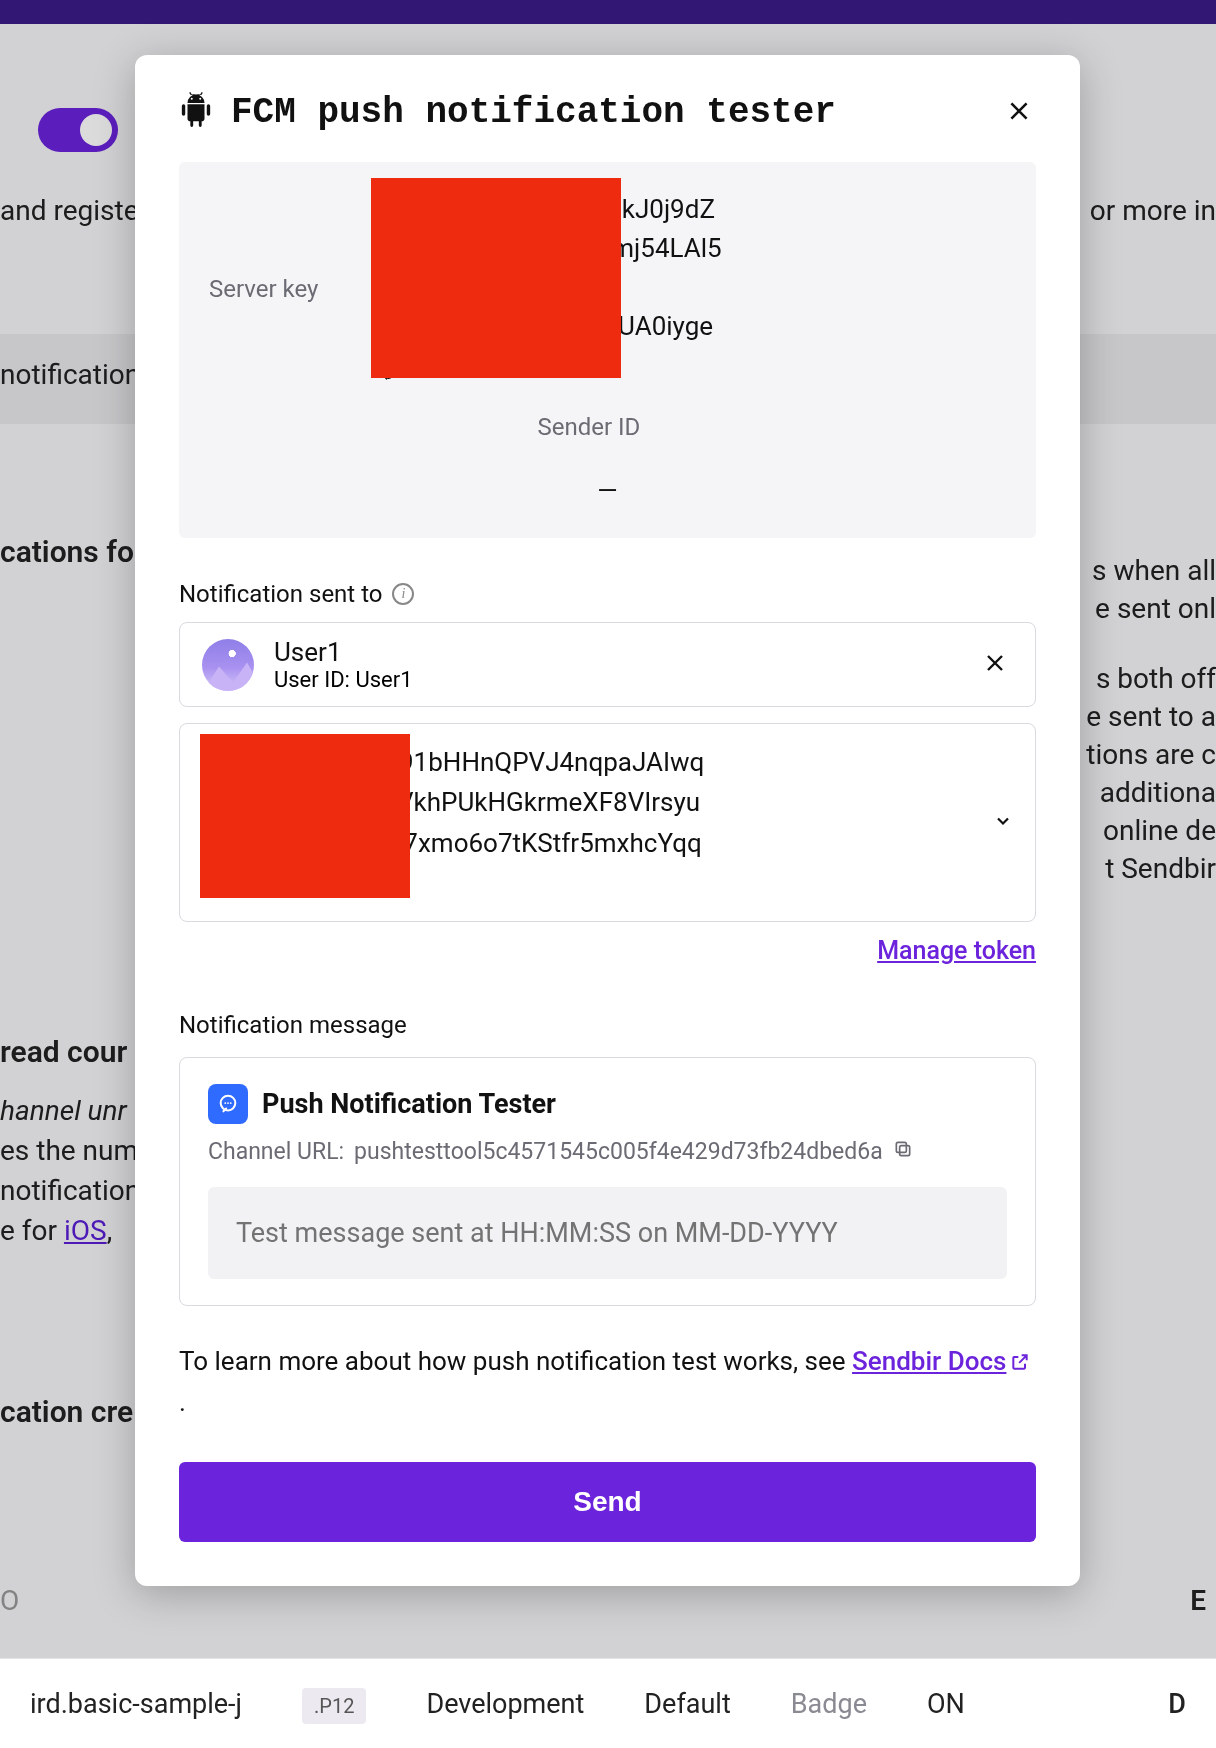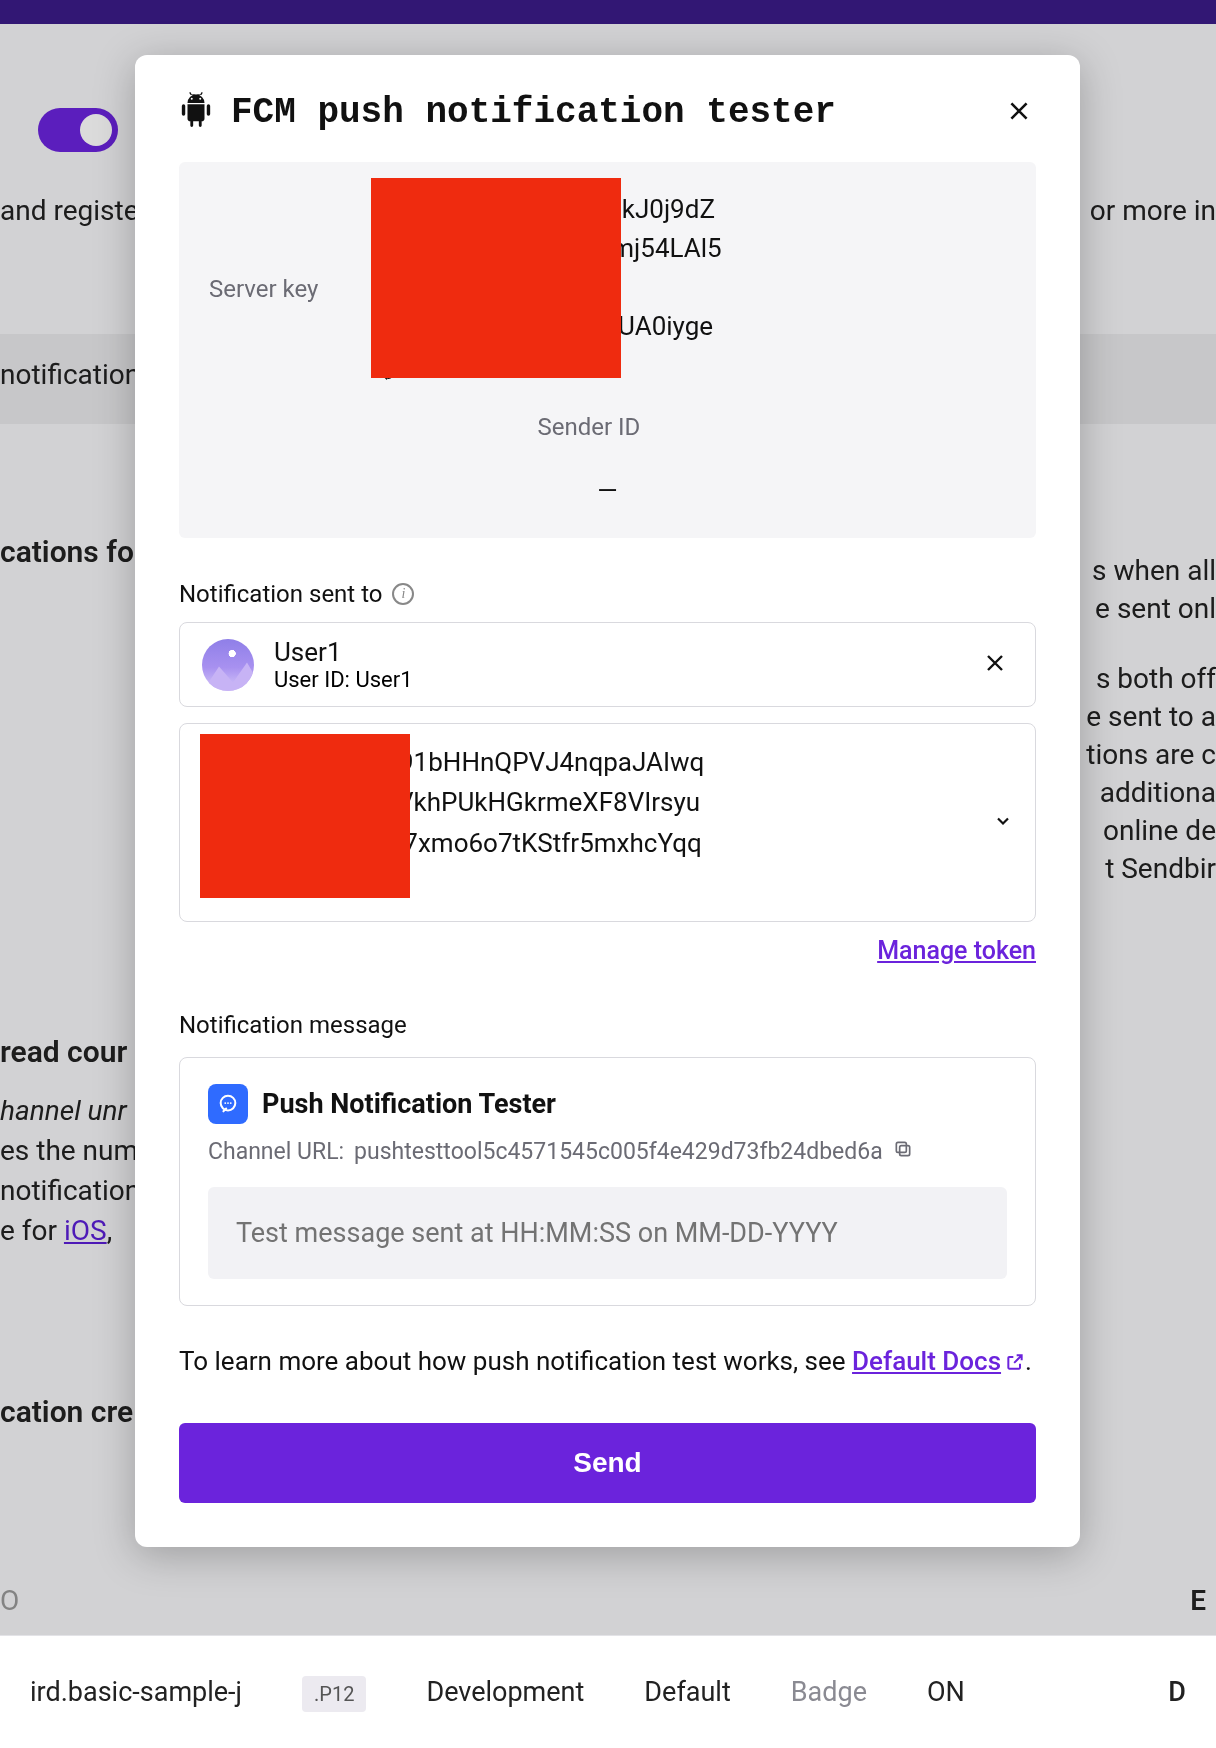--- a/index.html
+++ b/index.html
@@ -55,21 +55,21 @@
   .msg-card-header { display:flex; align-items:center; gap:14px; margin-bottom:14px; }
   .chat-icon { width:40px; height:40px; border-radius:8px; background:#2f6bff; display:flex; align-items:center; justify-content:center; }
   .msg-card-title { font-size:27px; font-weight:700; color:#111; }
   .channel-line { display:flex; align-items:center; gap:10px; color:#6b6b74; font-size:23px; margin-bottom: 22px; }
   .copy-icon { cursor:pointer; }
   .msg-body { background:#f2f2f5; border-radius:6px; padding: 30px 28px; font-size:27px; color:#737373; }
   .learn-text { font-size:26px; color:#111; line-height:1.5; margin-bottom: 40px; }
   .learn-text a { color:#6b23dc; text-decoration: underline; font-weight:500; }
   .ext-link-icon { display:inline-block; vertical-align: -2px; margin-left:4px; }
   .send-btn { width:100%; background:#6b23dc; color:#fff; font-size:28px; font-weight:600; border:none; border-radius:6px; padding: 24px 0; cursor:pointer; }
-  .bottom-bar { position:absolute; left:0; right:0; bottom:0; height:113px; background:#fff; border-top:1px solid #e3e3e7; display:flex; align-items:center; padding: 0 0; color:#222; font-size:27px; }
+  .bottom-bar { position:absolute; left:0; right:0; bottom:0; height:90px; background:#fff; border-top:1px solid #e3e3e7; display:flex; align-items:center; padding: 0 0; color:#222; font-size:27px; }
   .bottom-item { padding: 0 30px; }
   .pill { background:#eceaf0; color:#555; font-size:20px; padding:6px 12px; border-radius:4px; }
 </style>
 </head>
 <body>
 
 <div class="page-bg">
   <div class="top-purple-bar"></div>
 
   <div class="bg-content">
@@ -203,21 +203,21 @@
           <svg width="20" height="20" viewBox="0 0 24 24" fill="none" stroke="#6b6b74" stroke-width="2">
               <rect x="8" y="8" width="12" height="12" rx="2"></rect>
               <rect x="4" y="4" width="12" height="12" rx="2"></rect>
             </svg>
         </span>
       </div>
       <div class="msg-body">Test message sent at HH:MM:SS on MM-DD-YYYY</div>
     </div>
 
     <div class="learn-text">
-      <span>To learn more about how push notification test works, see </span><a href="#"><span>Default Docs</span><span class="ext-link-icon"><svg width="20" height="20" viewBox="0 0 24 24" fill="none" stroke="#6b23dc" stroke-width="2.4">
+      <span>To learn more about how push notification test works, see </span><a href="#"><span>Sendbir Docs</span><span class="ext-link-icon"><svg width="20" height="20" viewBox="0 0 24 24" fill="none" stroke="#6b23dc" stroke-width="2.4">
               <path d="M14 4h6v6M20 4l-9 9M18 14v5a1 1 0 0 1-1 1H5a1 1 0 0 1-1-1V7a1 1 0 0 1 1-1h5"></path>
             </svg></span></a><span>.</span>
     </div>
 
     <button class="send-btn">Send</button>
   </div>
 
   <div class="bottom-bar">
     <div class="bottom-item">ird.basic-sample-j</div>
     <div class="bottom-item"><span class="pill">.P12</span></div>

